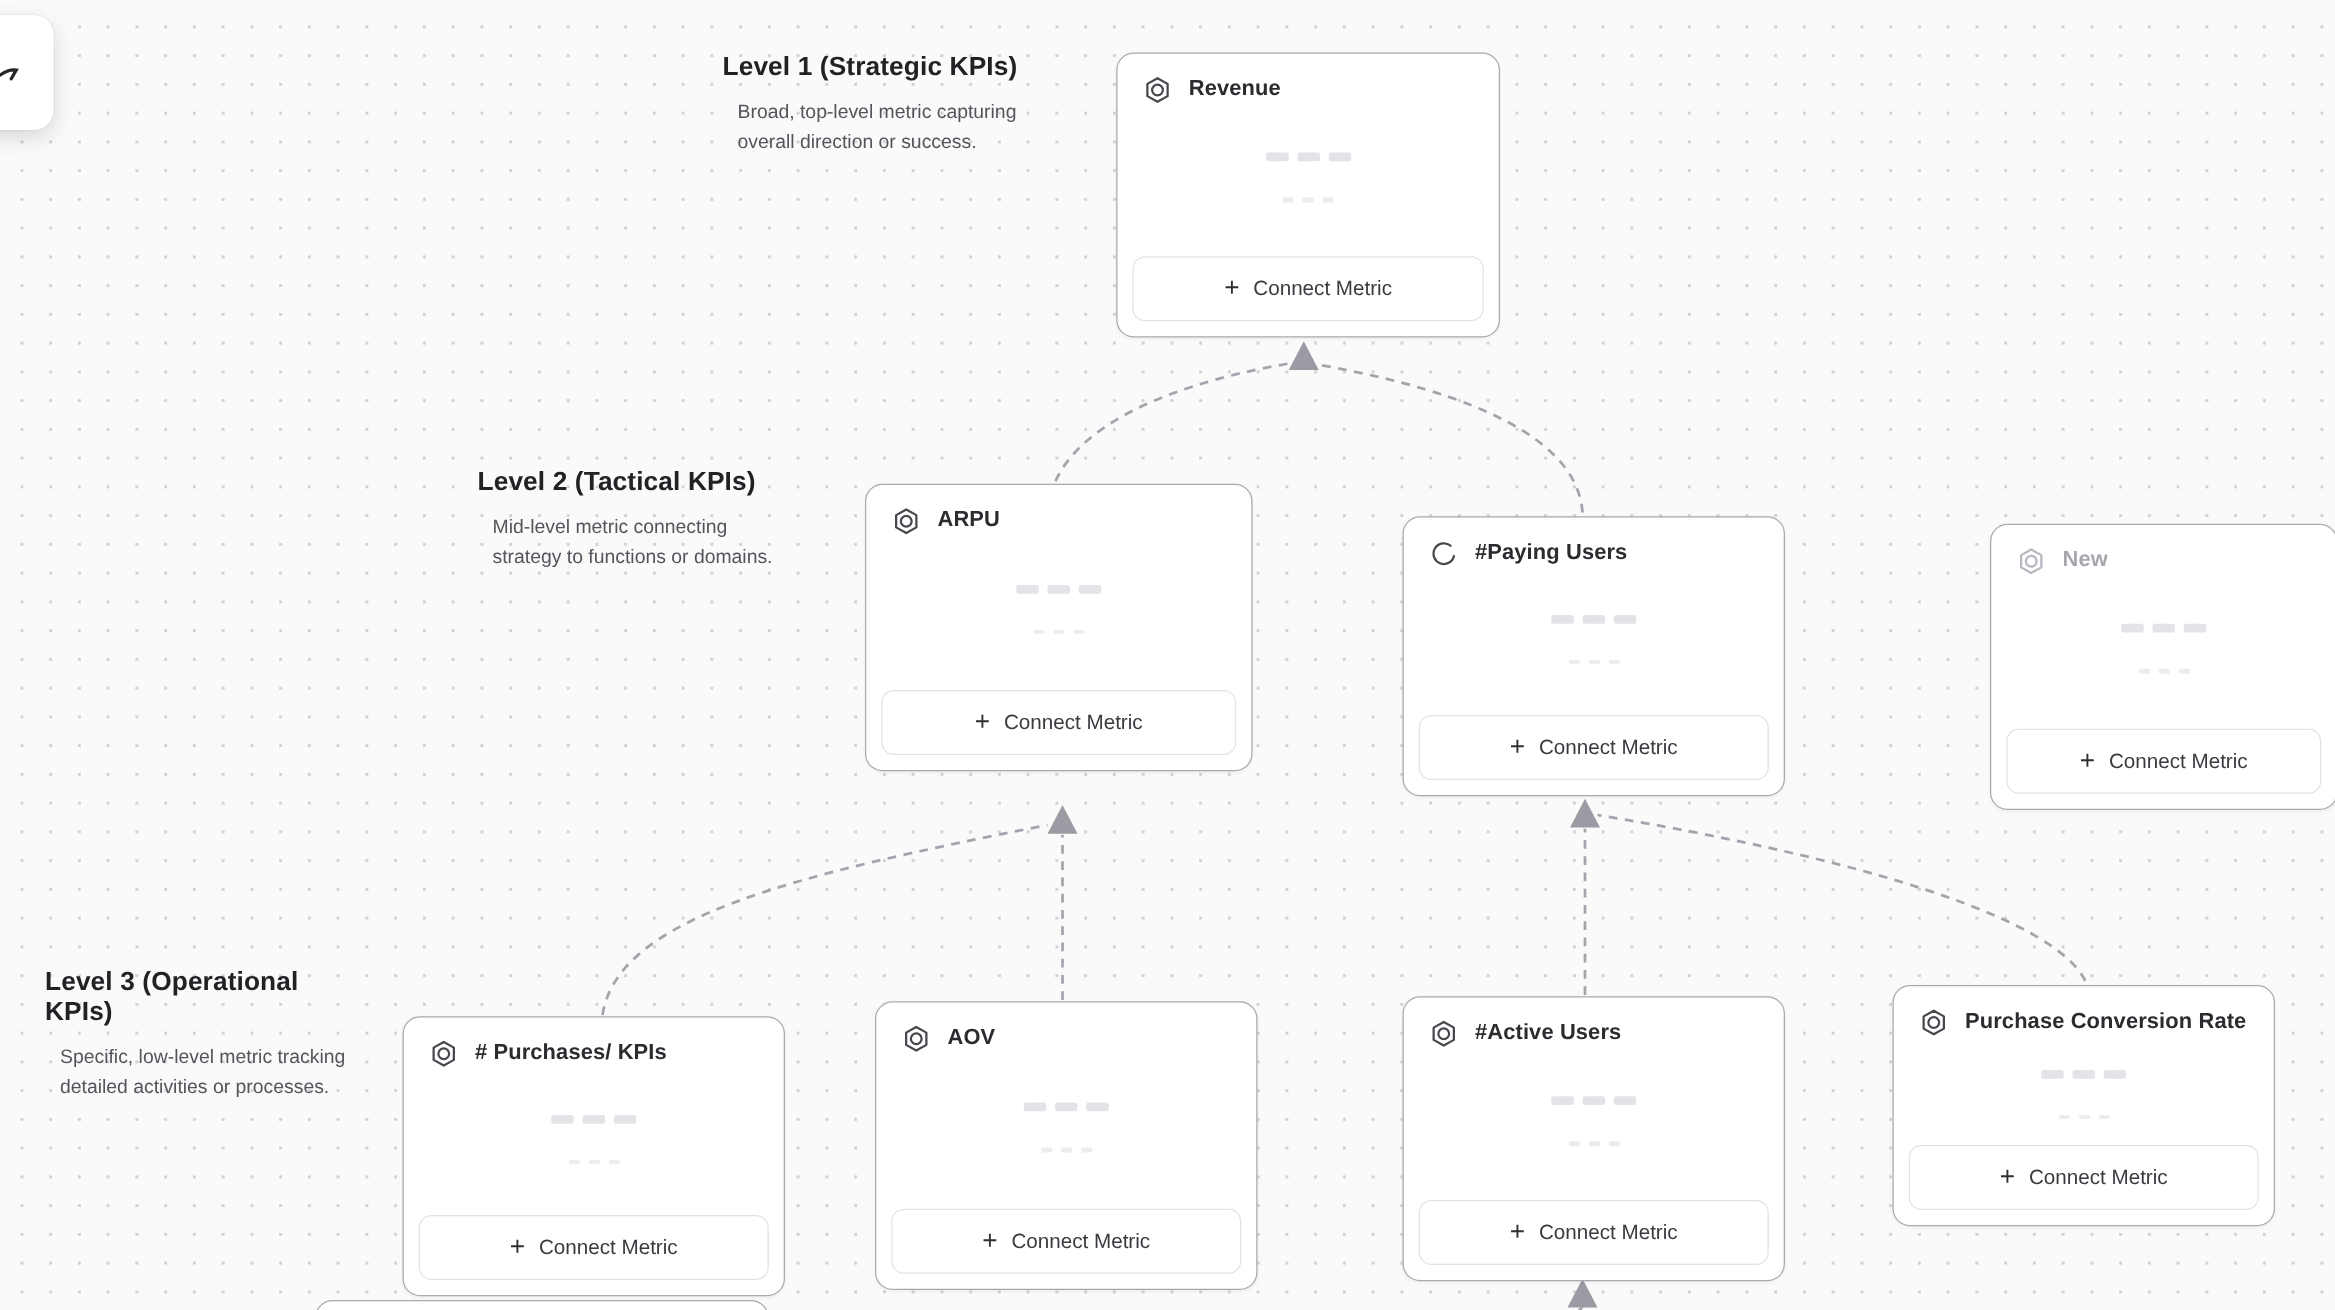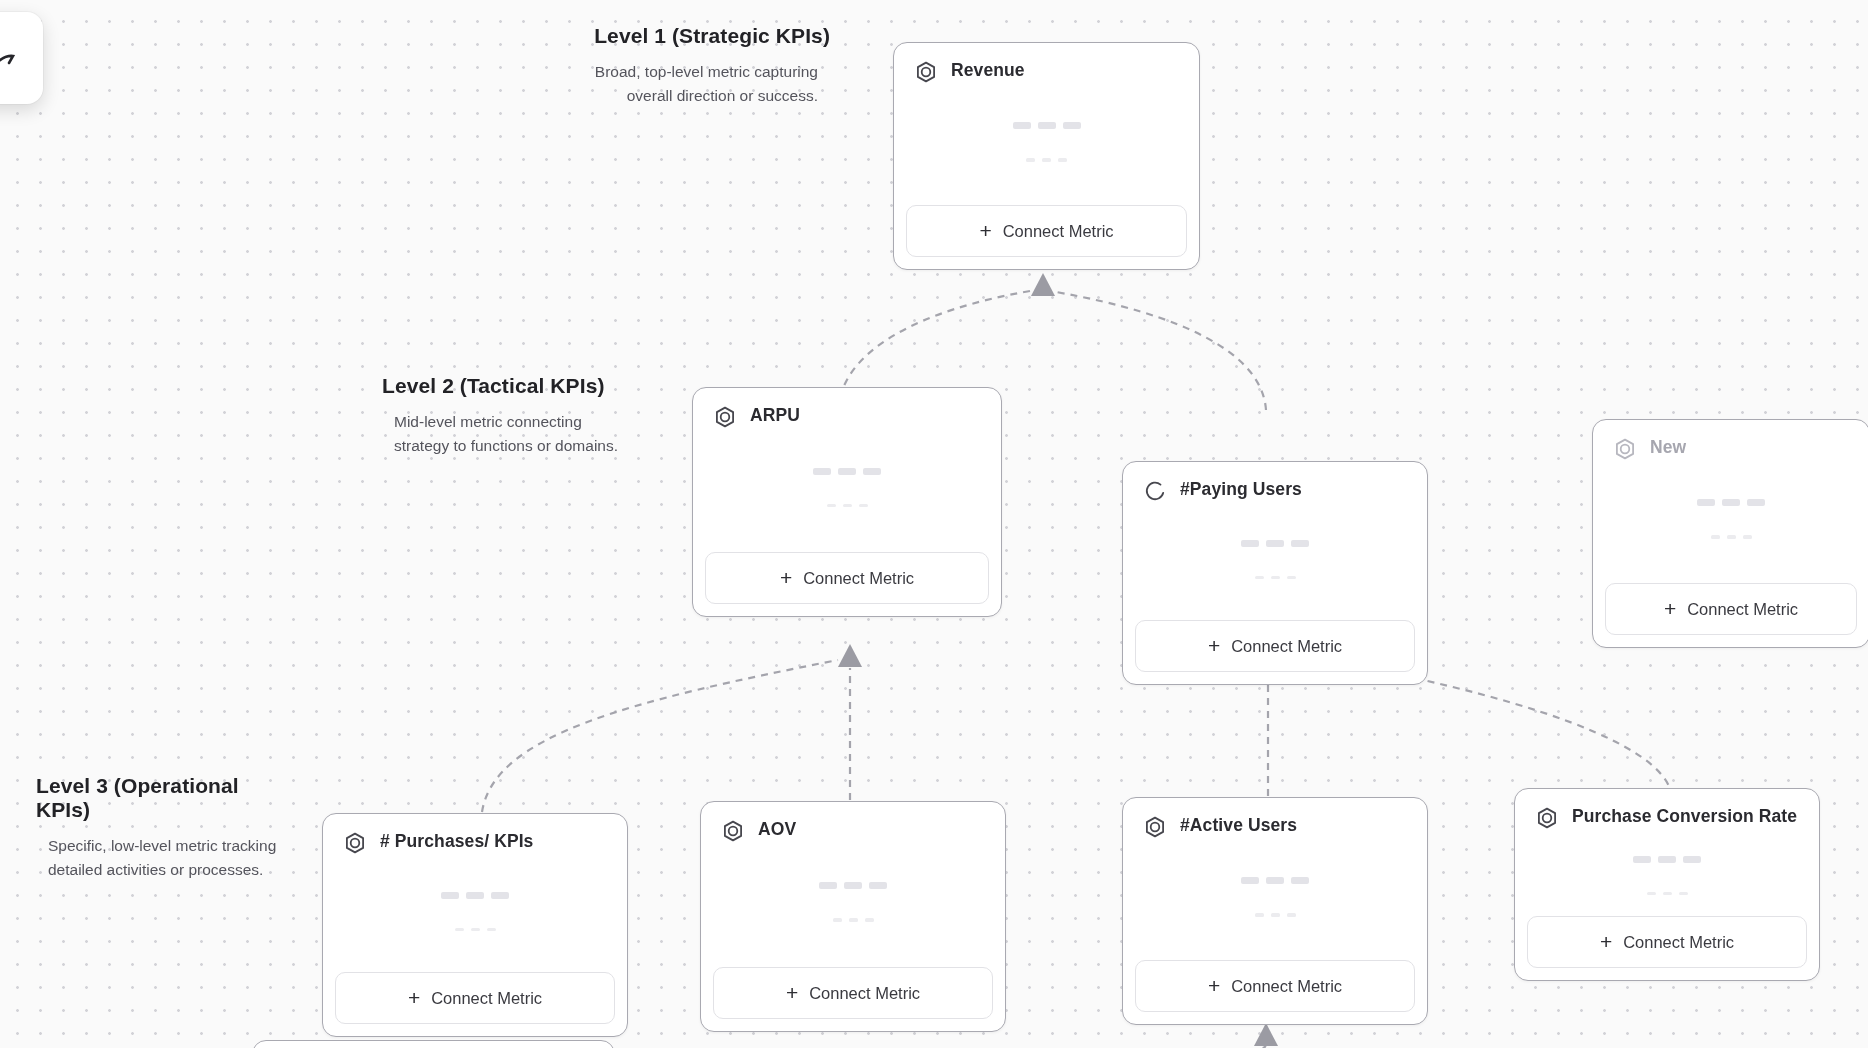--- a/index.html
+++ b/index.html
@@ -18,21 +18,21 @@
   #edge-layer path.edge{fill:none;stroke:#a4a4ac;stroke-width:2.2;stroke-dasharray:7 6;}
   #edge-layer polygon.arrow{fill:#9b9ba3;stroke:none;}
 
   .level-label{position:absolute;}
   .level-label h2{
     margin:0 0 10px 0;font-size:21px;font-weight:700;color:#222226;letter-spacing:.1px;
   }
   .level-label p{
     margin:12px;font-size:15.5px;line-height:1.55;color:#54545c;
   }
-  .level-1{left:578px;top:24px;width:252px;text-align:right;}
+  .level-1{left:578px;top:42px;width:252px;}
   .level-2{left:382px;top:374px;width:248px;}
   .level-3{left:36px;top:774px;width:262px;}
 
   .metric-card{
     position:absolute;background:#ffffff;border:1.5px solid #a9a9b1;border-radius:14px;
     box-shadow:0 1px 3px rgba(0,0,0,.05);
     box-sizing:border-box;
   }
   .card-header{
     position:absolute;left:20px;top:17px;right:16px;
@@ -168,21 +168,21 @@
         <span class="skel-dash"></span>
             <span class="skel-dash"></span>
             <span class="skel-dash"></span>
       </div>
     </div>
     <button class="connect-btn">
       <span class="plus">+</span>
       <span class="connect-label">Connect Metric</span>
     </button>
   </div>
-      <div class="metric-card" style="left: 1122px; top: 413px; width: 306px; height: 224px; margin-top: 48px;">
+      <div class="metric-card" style="left: 1122px; top: 413px; width: 306px; height: 224px;">
     <div class="card-header">
 
       <span class="metric-icon icon-spinner">
         <svg viewBox="0 0 24 24">
           <path class="stroke" d="M17.5 5.6 A 8.3 8.3 0 1 0 20.2 13.8"></path>
         </svg>
       </span>
       <span class="card-title">#Paying Users</span>
     </div>
     <div class="skeleton">

